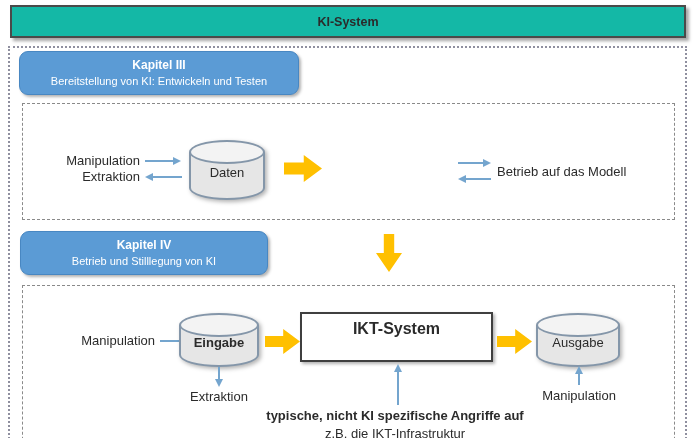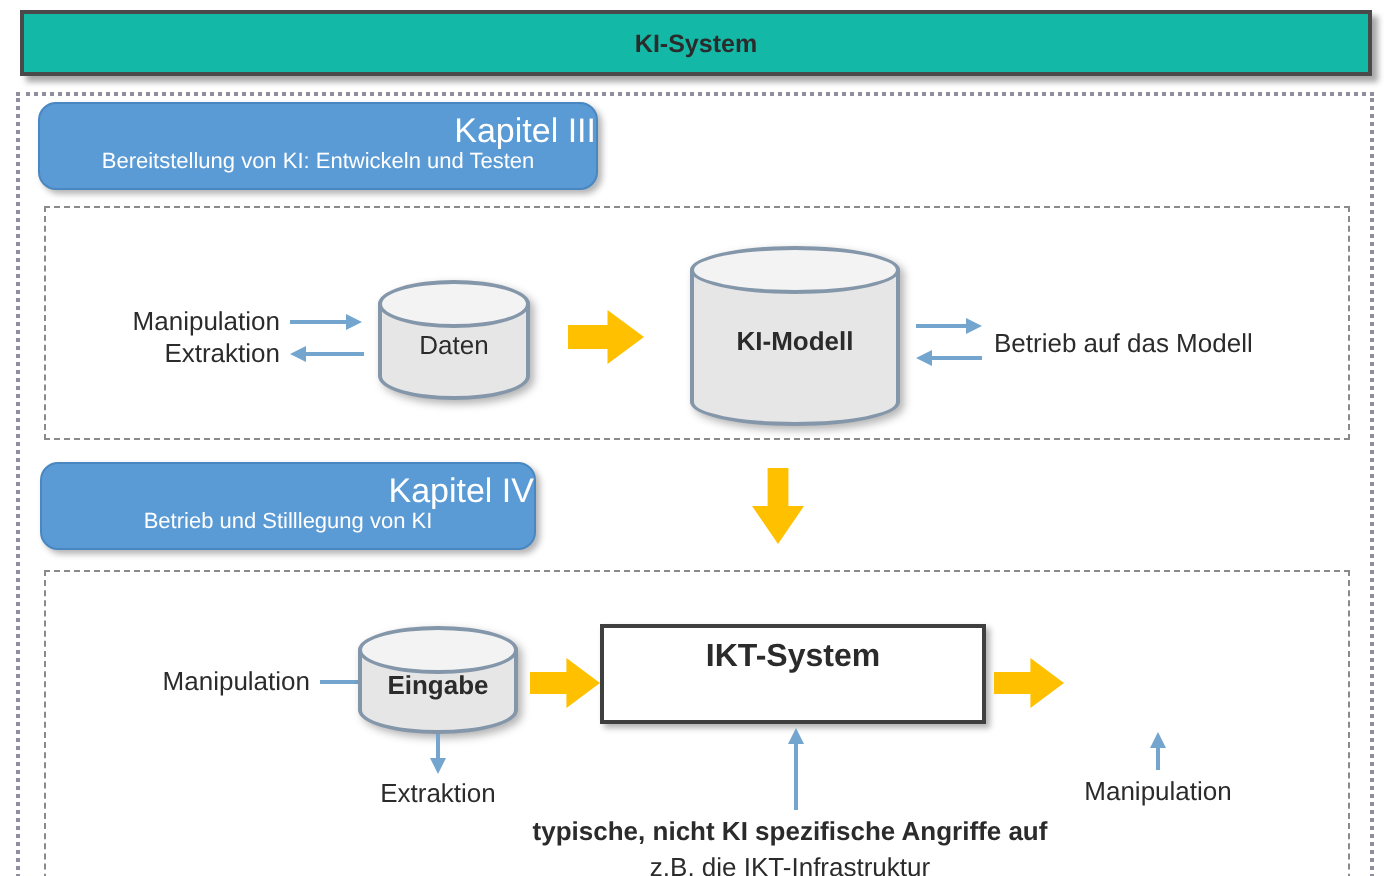--- a/index.html
+++ b/index.html
@@ -19,21 +19,21 @@
   .dashbox{position:absolute;border:1.5px dashed #8a8a8a;box-sizing:border-box;}
   .dash1{left:22px;top:103px;width:653px;height:117px;}
   .dash2{left:22px;top:285px;width:653px;height:170px;}
 
   
   .chapter{position:absolute;background:#5b9bd5;border:1px solid #4887c2;border-radius:9px;
     color:#fff;text-align:center;box-sizing:border-box;
     box-shadow:2px 2px 3px rgba(0,0,0,.3);padding-top:6px;}
   .k3{left:19px;top:51px;width:280px;height:44px;}
   .k4{left:20px;top:231px;width:248px;height:44px;}
-  .ch-title{font-weight:normal;font-size:17px;line-height:15px;text-align:right;}
+  .ch-title{font-weight:bold;font-size:12px;line-height:15px;}
   .ch-sub{font-size:11px;line-height:16px;}
 
   
   .cyl{position:absolute;filter:drop-shadow(2px 2px 2px rgba(0,0,0,.3));}
   .cyl .top{position:absolute;left:0;right:0;top:0;height:24px;border:2px solid #8496a9;
     border-radius:50%;background:#f3f3f3;box-sizing:border-box;z-index:3;}
   .cyl .side{position:absolute;left:0;right:0;top:12px;bottom:12px;background:#e6e6e6;
     border-left:2px solid #8496a9;border-right:2px solid #8496a9;box-sizing:border-box;z-index:2;}
   .cyl .bot{position:absolute;left:0;right:0;bottom:0;height:24px;border:2px solid #8496a9;
     border-radius:50%;background:#e6e6e6;box-sizing:border-box;z-index:1;}
@@ -99,26 +99,20 @@
 
   <div class="cyl" style="left:189px;top:140px;width:76px;height:60px;">
     <div class="top"></div>
     <div class="side"></div>
     <div class="bot"></div>
     <div class="label">Daten</div>
   </div>
 
   <div class="block-arrow ba-right" style="left:284px;top:155px;width:38px;height:27px;"></div>
 
-  <div class="cyl" style="left:345px;top:123px;width:105px;height:90px;">
-    <div class="top"></div>
-    <div class="side"></div>
-    <div class="bot"></div>
-    <div class="label b">KI-Modell</div>
-  </div>
 
   <div>
     <span class="hline" style="left:458px;top:162px;width:26px;"></span>
     <span class="ah ah-right" style="left:483px;top:159px;"></span>
   </div>
   <div>
     <span class="hline" style="left:465px;top:178px;width:26px;"></span>
     <span class="ah ah-left" style="left:458px;top:175px;"></span>
   </div>
   <div class="lbl" style="left:497px;top:164px;width:170px;">Betrieb auf das Modell</div>
@@ -157,20 +151,26 @@
     <div class="ikt-title">IKT-System</div>
   </div>
 
   <div>
     <span class="vline" style="left:397px;top:371px;height:34px;"></span>
     <span class="ah ah-up" style="left:394px;top:364px;"></span>
   </div>
 
   <div class="block-arrow ba-right" style="left:497px;top:329px;width:35px;height:25px;"></div>
 
+  <div class="cyl" style="left:536px;top:313px;width:84px;height:54px;">
+    <div class="top"></div>
+    <div class="side"></div>
+    <div class="bot"></div>
+    <div class="label">Ausgabe</div>
+  </div>
 
   <div>
     <span class="vline" style="left:578px;top:373px;height:12px;"></span>
     <span class="ah ah-up" style="left:575px;top:366px;"></span>
   </div>
   <div class="lbl c" style="left:528px;top:388px;width:102px;">Manipulation</div>
 
   <div class="lbl c" style="left:245px;top:408px;width:300px;font-weight:bold;">typische, nicht KI spezifische Angriffe auf</div>
   <div class="lbl c" style="left:245px;top:426px;width:300px;">z.B. die IKT-Infrastruktur</div>
 

